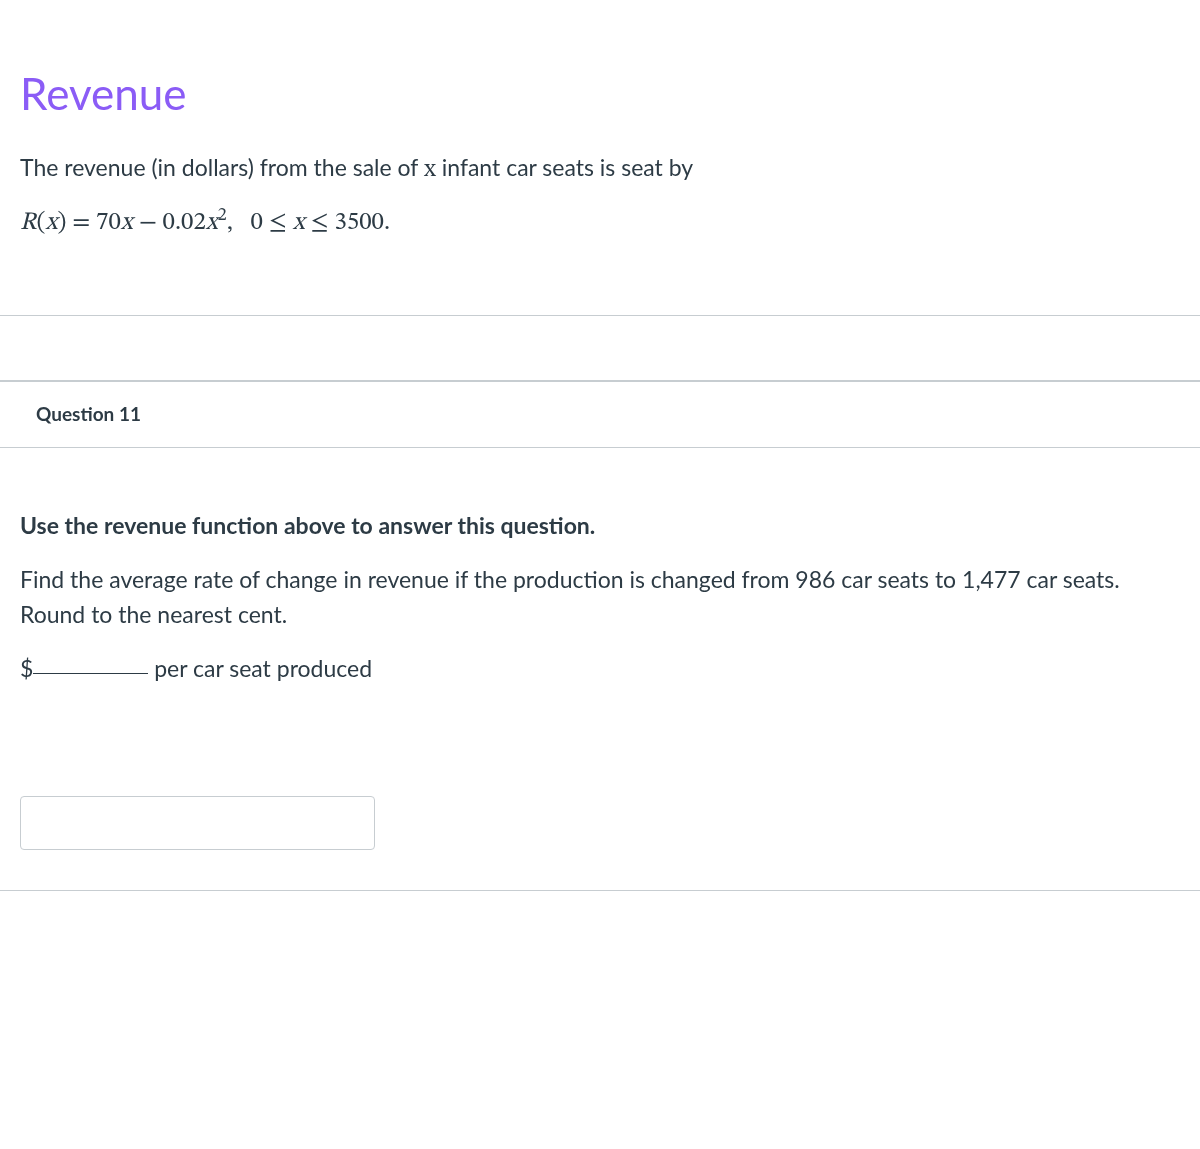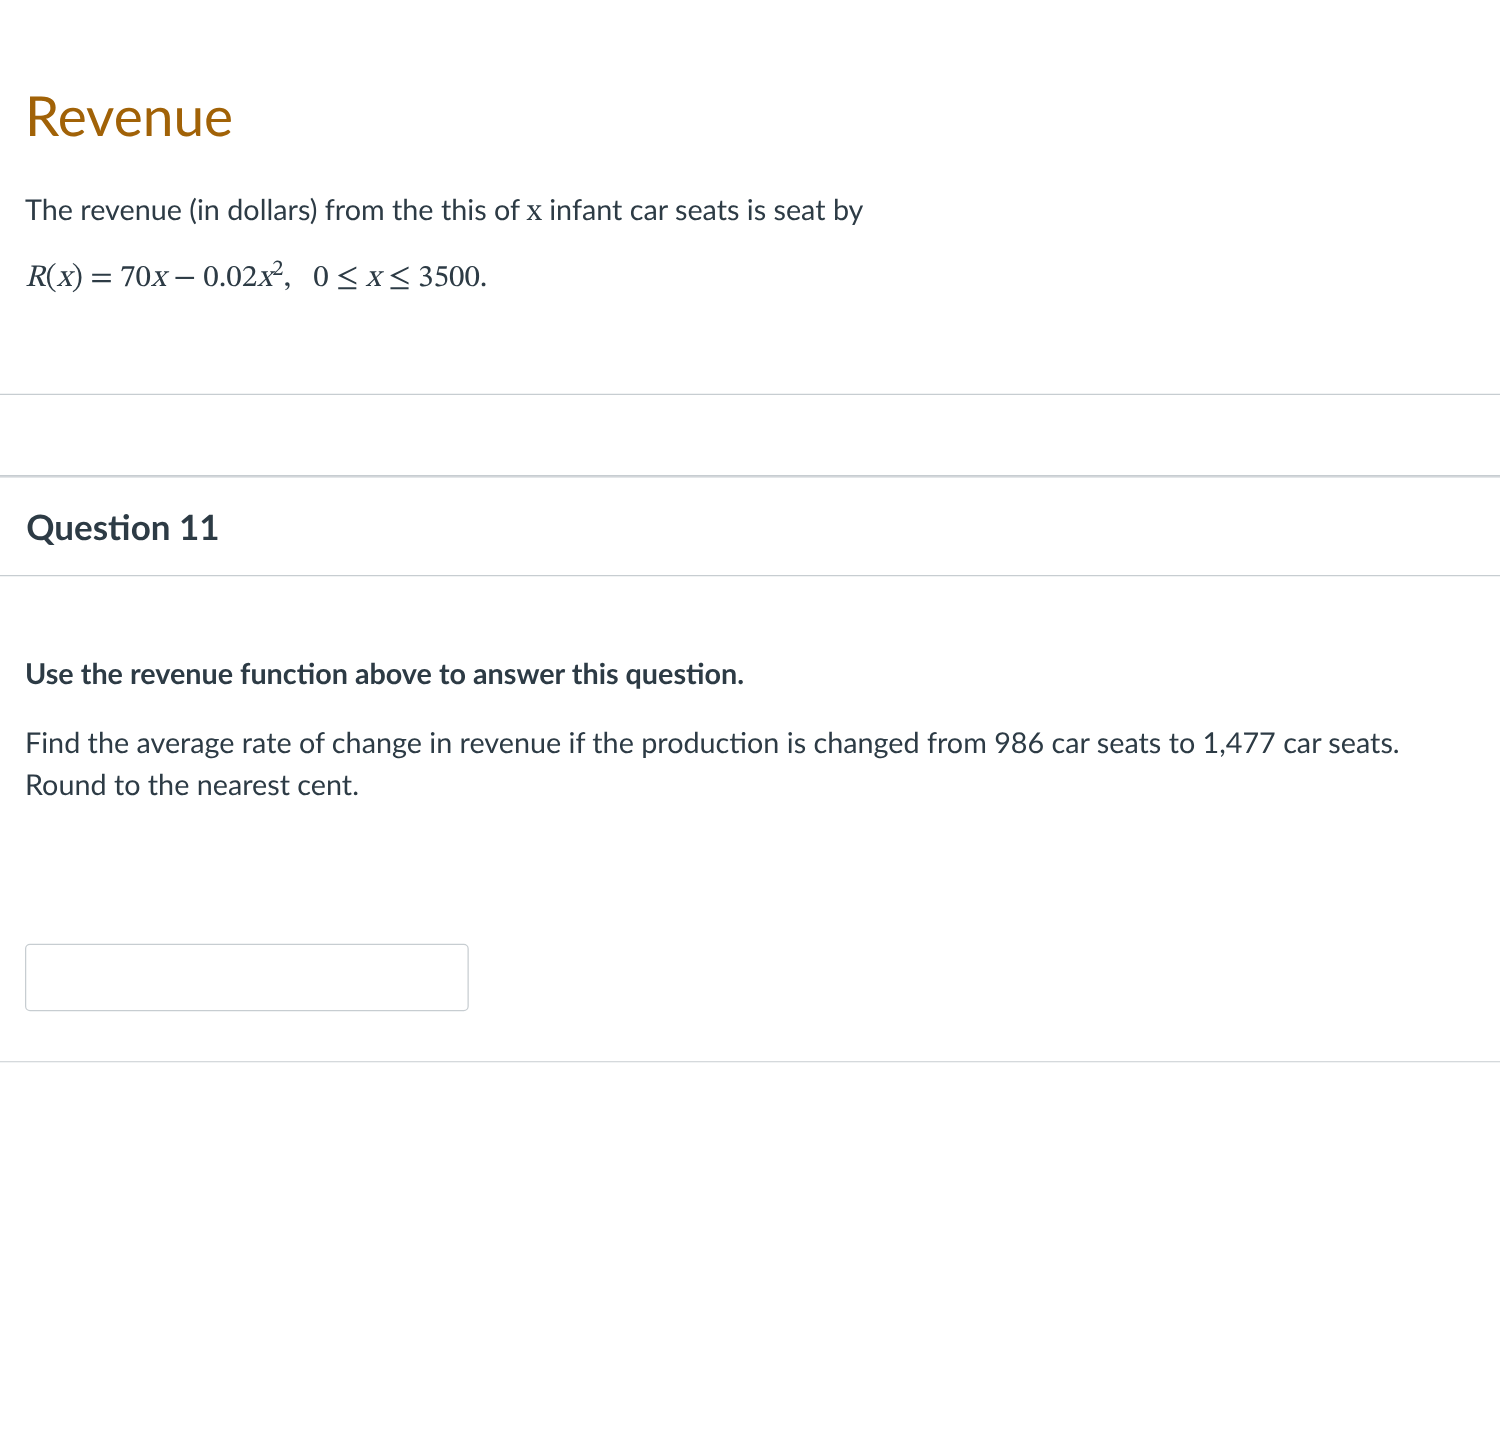--- a/index.html
+++ b/index.html
@@ -12,44 +12,44 @@
     line-height: 1.5;
     width: 1200px;
   }
   .section {
     padding: 20px 20px 60px 20px;
   }
   h1.title {
     font-size: 44px;
     font-weight: 400;
     margin: 40px 0 24px 0;
-    color: #a16207;
+    color: #8b5cf6;
   }
   .intro p {
     margin: 14px 0;
   }
   .math {
     font-family: "Cambria Math", "STIX Two Math", "Latin Modern Math", "Times New Roman", serif;
     font-size: 25px;
   }
   .math .it { font-style: italic; }
   .math sup { font-size: 0.72em; vertical-align: super; line-height: 0; }
   .bold { font-weight: 700; }
   .spacer-bar {
     border-top: 1px solid #c7cdd1;
     border-bottom: 1px solid #c7cdd1;
     height: 66px;
     width: 100%;
   }
   .q-header {
     border-top: 1px solid #c7cdd1;
     border-bottom: 1px solid #c7cdd1;
-    padding: 18px 21px;
+    padding: 18px 36px;
     font-weight: 700;
-    font-size: 28px;
+    font-size: 19px;
   }
   .q-body {
     padding: 60px 20px 40px 20px;
     border-bottom: 1px solid #c7cdd1;
   }
   .q-body p { margin: 0 0 20px 0; }
   .blank {
     display: inline-block;
     border-bottom: 1.5px solid #2d3b45;
     width: 115px;
@@ -68,29 +68,32 @@
     font-family: inherit;
     color: #2d3b45;
   }
 </style>
 </head>
 <body>
 
 <div class="section intro">
   <h1 class="title">Revenue</h1>
   <p>
-    <span>The revenue (in dollars) from the this of </span><span class="math it">x</span><span> infant car seats is seat by</span>
+    <span>The revenue (in dollars) from the sale of </span><span class="math it">x</span><span> infant car seats is seat by</span>
   </p>
   <p>
     <span class="math"><span class="it">R</span>(<span class="it">x</span>) = 70<span class="it">x</span> − 0.02<span class="it">x</span><sup>2</sup>,&nbsp;&nbsp;&nbsp;0 ≤ <span class="it">x</span> ≤ 3500.</span>
     
   </p>
 </div>
 
 <div class="spacer-bar"></div>
 
 <div class="q-header">Question 11</div>
 
 <div class="q-body">
   <p class="bold">Use the revenue function above to answer this question.</p>
   <p>Find the average rate of change in revenue if the production is changed from 986 car seats to 1,477 car seats.  Round to the nearest cent.</p>
+  <p>
+    <span>$</span><span class="blank"></span><span> per car seat produced</span>
+  </p>
   <input type="text" class="answer-input" value="" style="">
 </div>
 
 </body></html>

